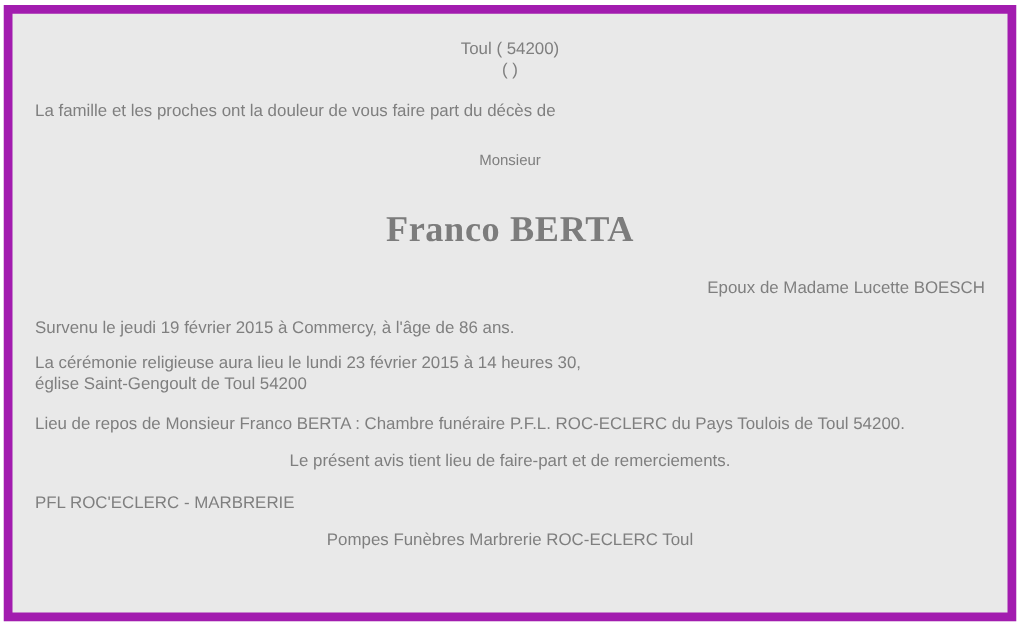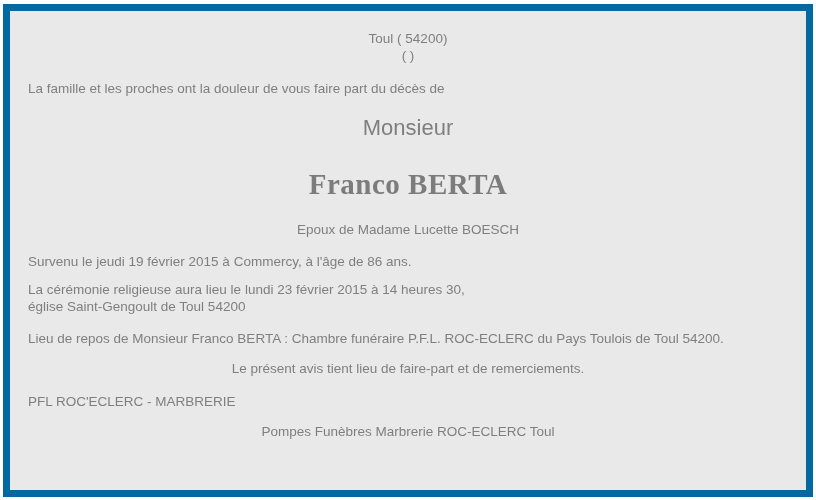--- a/index.html
+++ b/index.html
@@ -15,45 +15,45 @@
     position: relative;
     overflow: hidden;
   }
   .notice-panel {
     box-sizing: border-box;
     position: absolute;
     left: 3px;
     top: 4px;
     width: 810px;
     height: 493px;
-    border: 7px solid #0369a1;
+    border: 7px solid #a21caf;
     background: #e9e9e9;
     color: #7f7f7f;
     padding: 19px 18px 0 18px;
     font-size: 13.5px;
     line-height: 17px;
   }
   .line        { white-space: pre-wrap; }
   .center      { text-align: center; }
   .left        { text-align: left; }
 
   .city-line   { margin: 0; }
   .empty-parens{ margin: 0; }
   .intro       { margin-top: 16px; }
-  .civility    { margin-top: 20px; font-size: 22px; line-height: 22px; }
+  .civility    { margin-top: 20px; font-size: 12px; line-height: 22px; }
   .deceased-name {
     margin-top: 28px;
     font-size: 29px;
     line-height: 34px;
     font-weight: bold;
     color: #7c7c7c;
     letter-spacing: 0.5px;
     font-family: Liberation Serif, serif;
   }
-  .spouse      { margin-top: 20px; }
+  .spouse      { margin-top: 20px; text-align: right; }
   .death-line  { margin-top: 15px; }
   .ceremony    { margin-top: 12px; line-height: 16.5px; }
   .repose      { margin-top: 15px; }
   .visits      { margin-top: 15px; }
   .closing     { margin-top: 13px; }
   .funeral-home{ margin-top: 16px; }
   .footer-line { margin-top: 13px; }
 </style>
 </head>
 <body>

